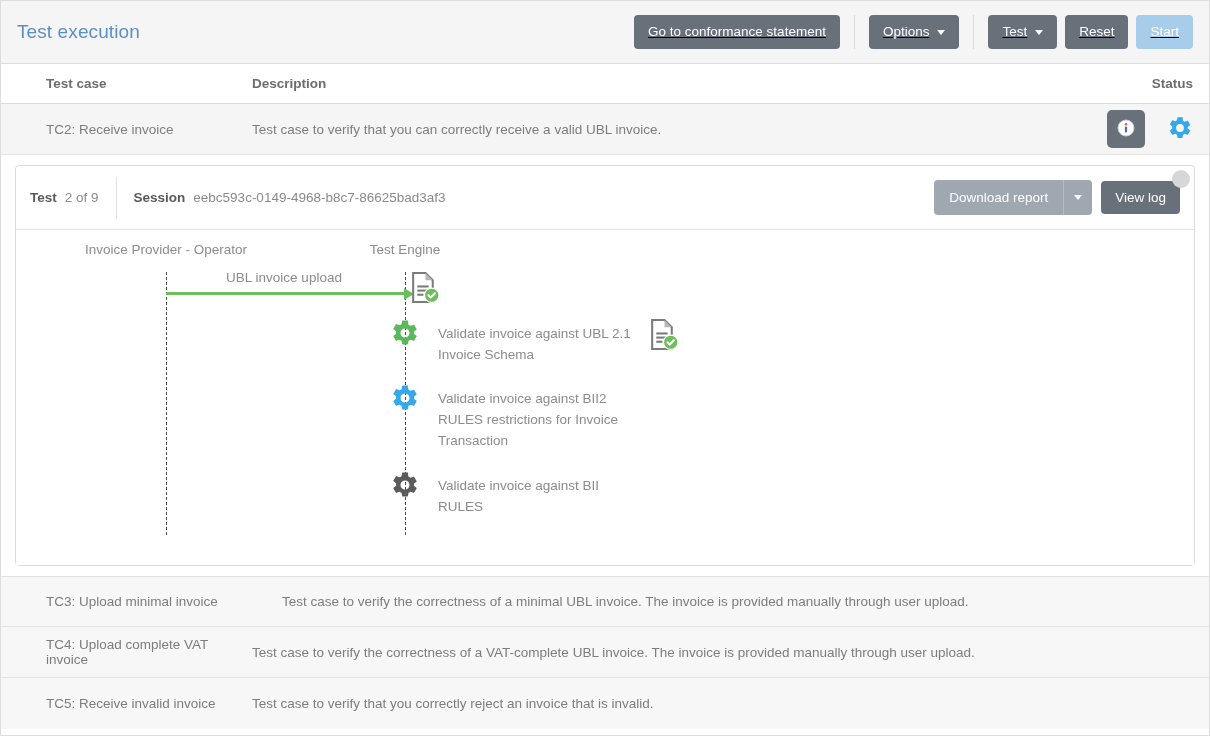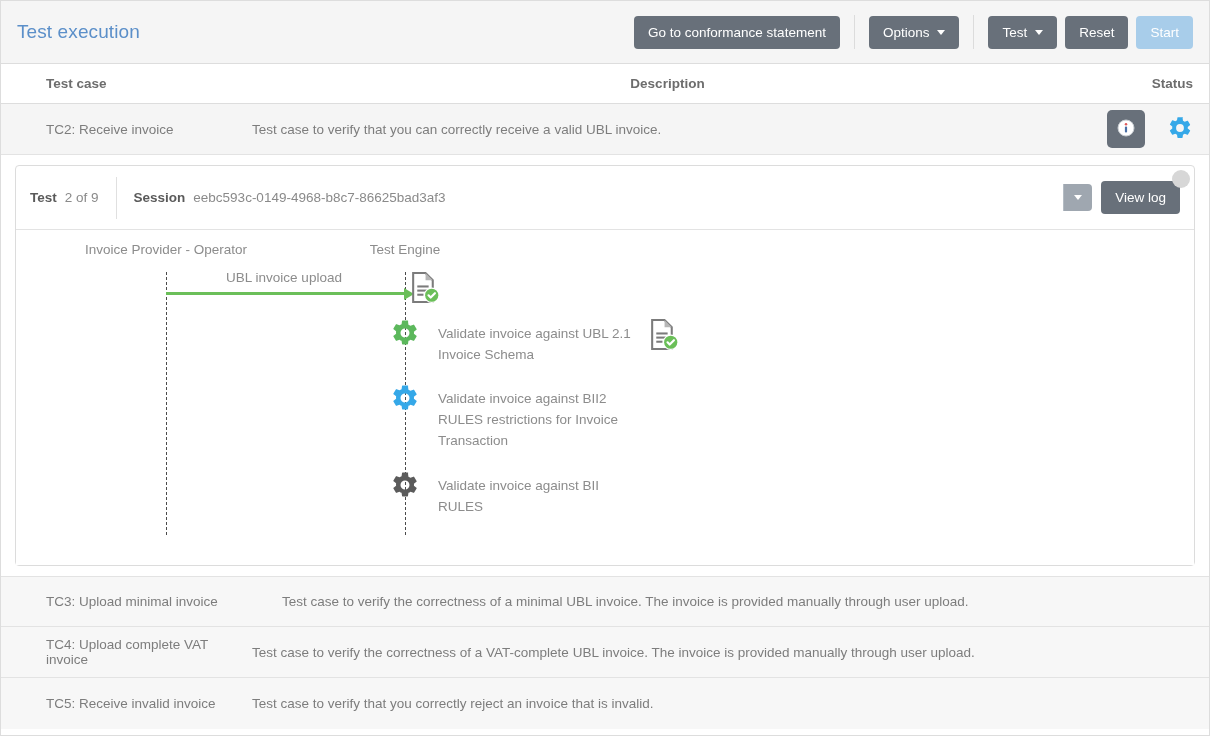--- a/index.html
+++ b/index.html
@@ -34,21 +34,22 @@
   }
   .page-title {
     font-size: 19px;
     color: #5b8fc9;
     font-weight: 400;
     letter-spacing: .1px;
   }
   .head-actions {
     margin-left: auto;
     display: flex;
-    align-items: flex-end;
+    align-items: center;
+    text-decoration: underline;
   }
   .btn {
     font-family: "Liberation Sans", sans-serif;
     font-size: 13.5px;
     line-height: 1;
     color: #ffffff;
     background: #68707a;
     border: none;
     border-radius: 4px;
     padding: 10px 14px;
@@ -89,21 +90,21 @@
     border-bottom: 1px solid #dddddd;
     box-sizing: border-box;
     background: #ffffff;
   }
   .th {
     font-size: 13.5px;
     font-weight: bold;
     color: #6d6d6d;
   }
   .col-case { width: 235px; padding-left: 29px; box-sizing: border-box; }
-  .col-desc { flex: 1; text-align: center; }
+  .col-desc { flex: 1; }
   .col-status { width: 110px; text-align: right; }
 
   
   .tc-row {
     display: flex;
     align-items: center;
     min-height: 51px;
     padding: 0 16px;
     box-sizing: border-box;
     background: #f5f5f5;
@@ -319,20 +320,21 @@
   <div class="session-panel">
     <div class="session-head">
       <span class="sess-label">Test</span>
       <span class="sess-value">2 of 9</span>
       <div class="sess-divider"></div>
       <span class="sess-label">Session</span>
       <span class="sess-value">eebc593c-0149-4968-b8c7-86625bad3af3</span>
 
       <div class="sess-actions">
         <div class="split-group">
+          <button class="btn light split-main">Download report</button>
           <button class="btn light split-toggle">
             <span class="caret"></span>
           </button>
         </div>
         <div class="viewlog-wrap">
           <button class="btn">View log</button>
           <span class="badge-dot"></span>
         </div>
       </div>
     </div>

